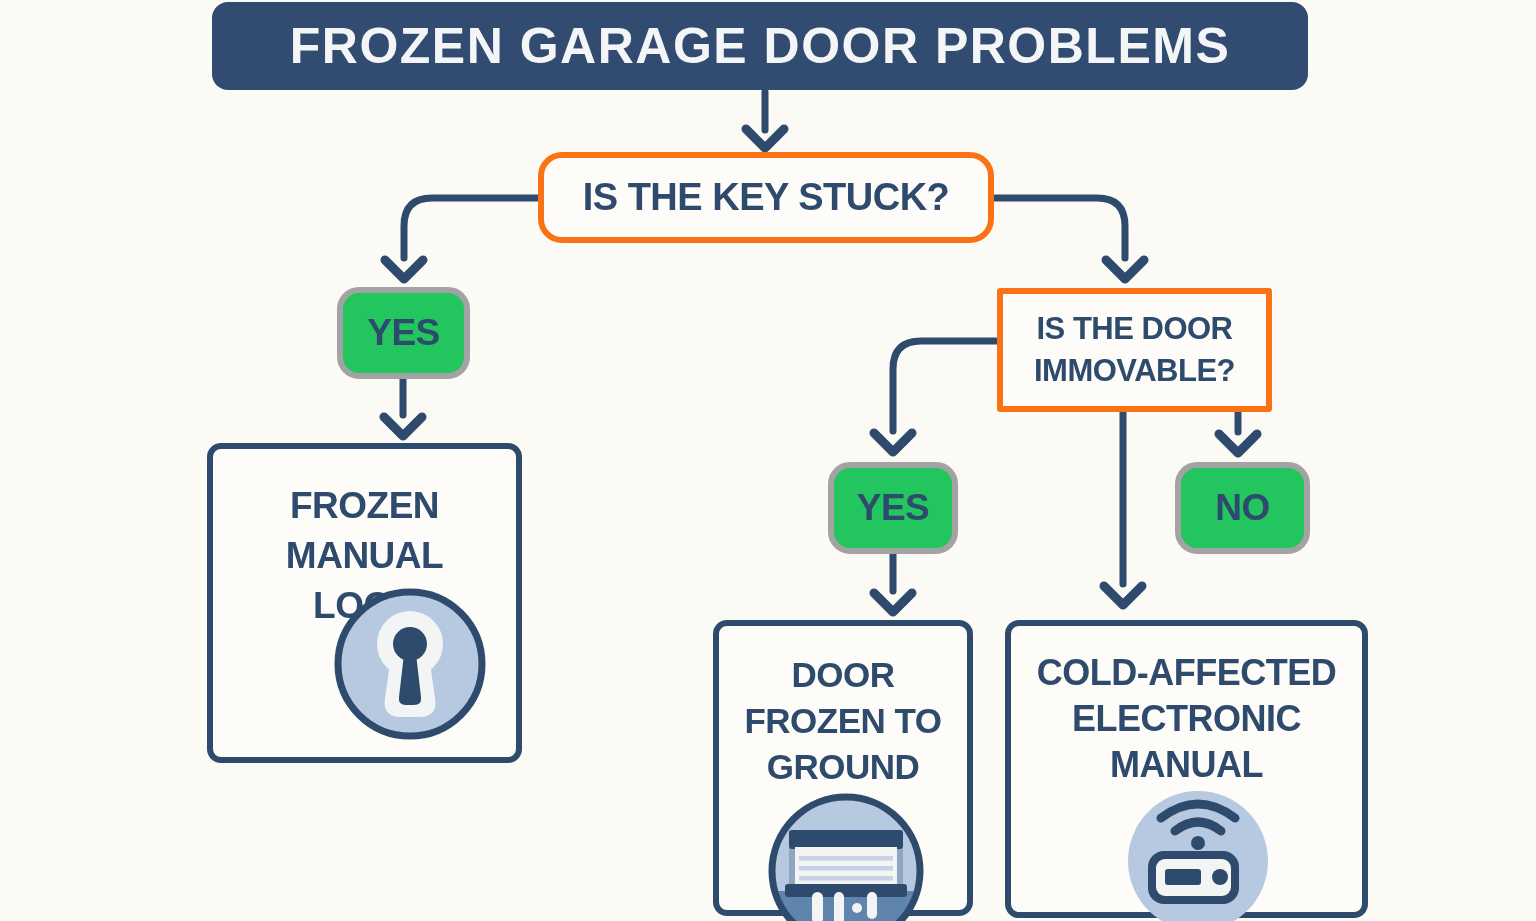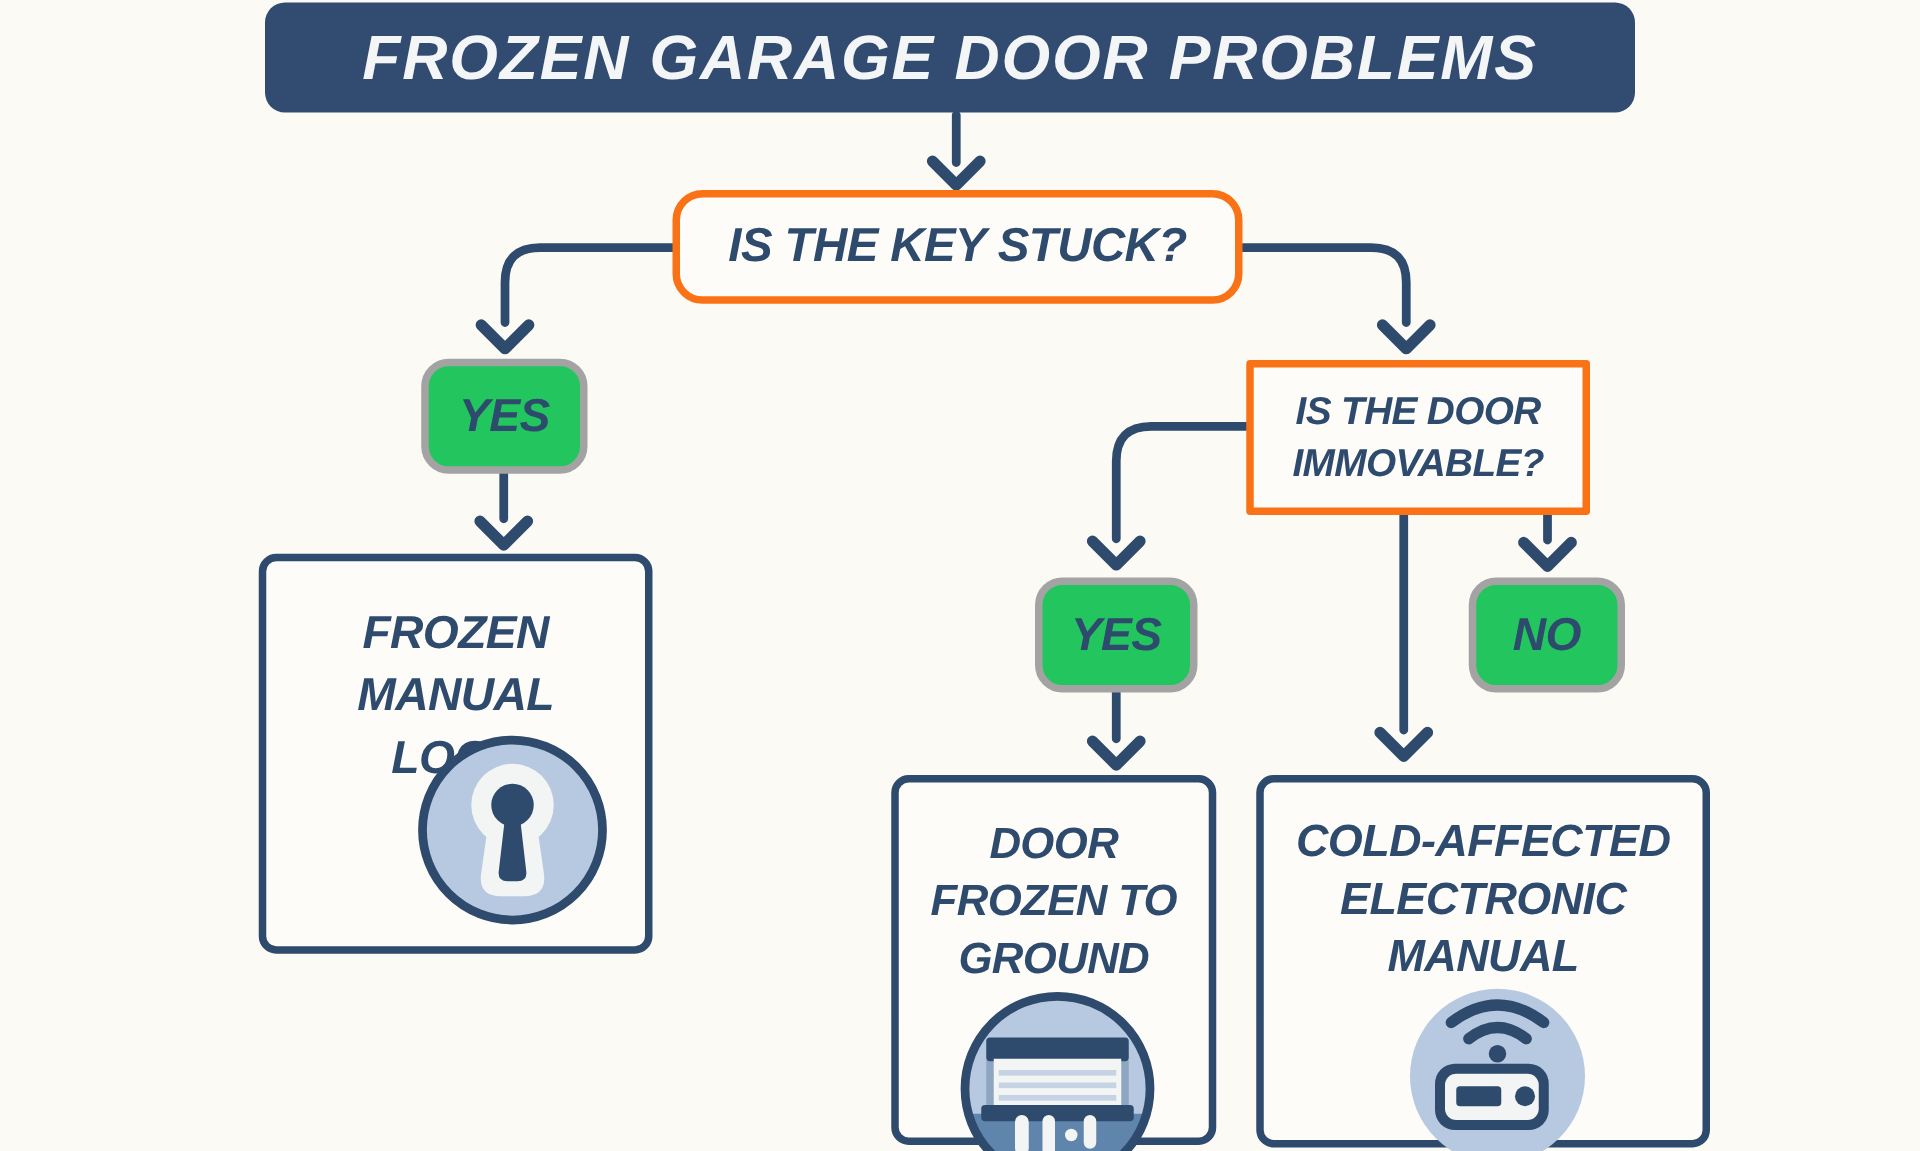--- a/index.html
+++ b/index.html
@@ -16,33 +16,33 @@
     box-sizing:border-box;
     z-index:2;
     display:flex;
     align-items:center;
     justify-content:center;
     text-align:center;
     color:#2E4A6D;
     font-weight:bold;
     letter-spacing:-0.5px;
   }
-  .node .label{white-space:pre-line;font-style:italic;}
+  .node .label{white-space:pre-line;}
   .header{
     left:212px;top:2px;width:1096px;height:88px;
     background:#314C70;border-radius:16px;
     color:#F3F5F7;font-size:50px;letter-spacing:1.5px;
   }
   .qbox{background:#FDFCF8;border:6px solid #f97316;}
   .q1{left:538px;top:152px;width:456px;height:91px;border-radius:24px;font-size:38px;}
   .q2{left:997px;top:288px;width:275px;height:124px;border-radius:3px;font-size:31px;line-height:42px;}
   .answer{background:#22c55e;border:6px solid #a3a3a3;border-radius:22px;font-size:37px;}
   .yes1{left:337px;top:287px;width:133px;height:92px;}
   .yes2{left:828px;top:462px;width:130px;height:92px;}
-  .no1{left:1175px;top:462px;width:125px;height:92px;}
+  .no1{left:1175px;top:462px;width:135px;height:92px;}
   .outcome{
     background:#FDFCF8;border:6px solid #2E4A6D;border-radius:14px;
     align-items:flex-start;
   }
   .outcome .label{width:100%;}
   .lock{left:207px;top:443px;width:315px;height:320px;font-size:37px;line-height:50px;padding-top:32px;}
   .ground{left:713px;top:620px;width:260px;height:296px;font-size:35px;line-height:46px;padding-top:26px;}
   .opener{left:1005px;top:620px;width:363px;height:298px;font-size:36px;line-height:46px;padding-top:24px;}
   .icon{position:absolute;z-index:3;}
   .lock-icon{left:117px;top:135px;}

